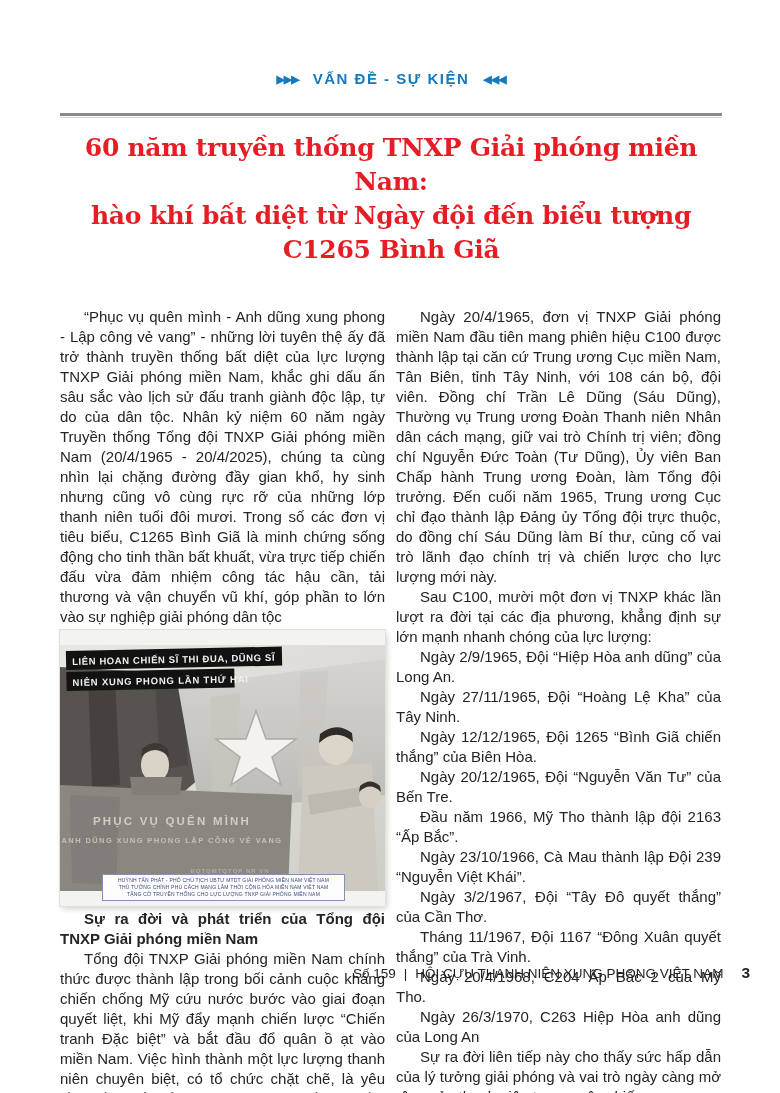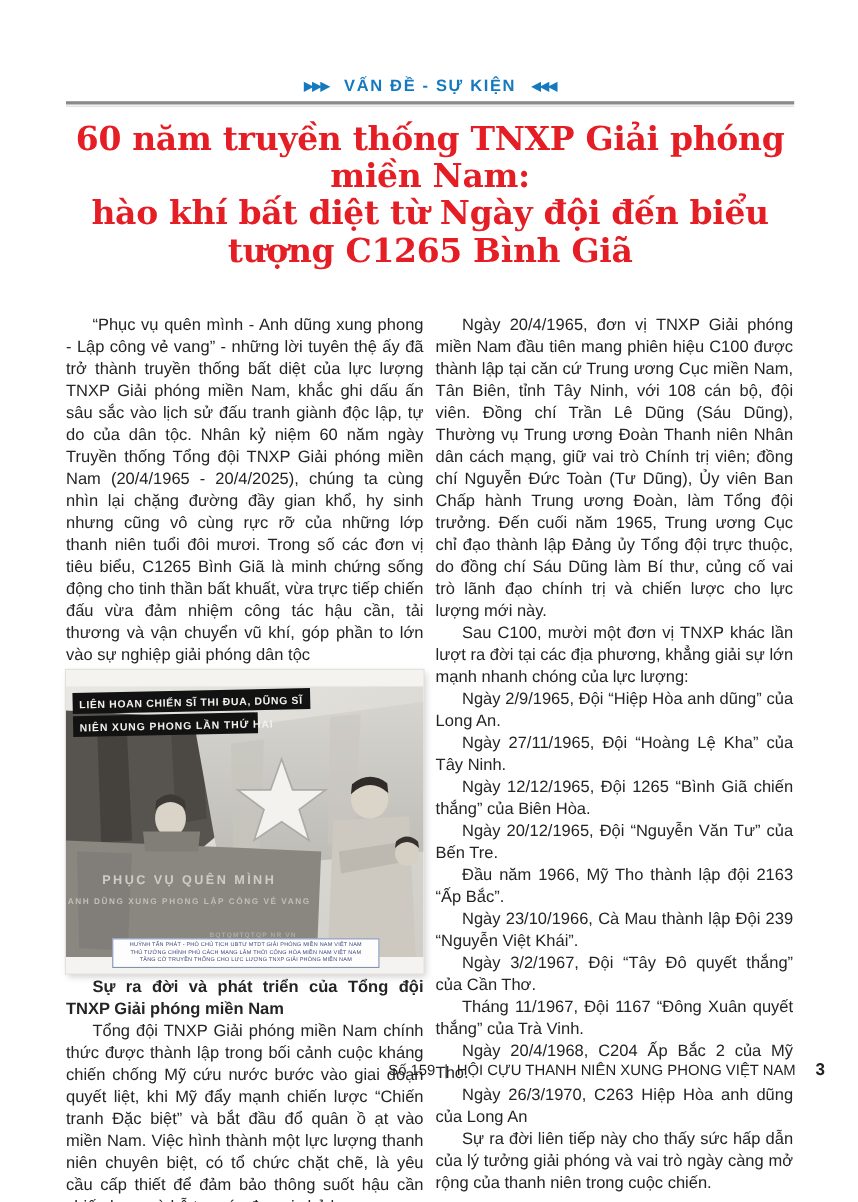--- a/index.html
+++ b/index.html
@@ -3,27 +3,27 @@
 <meta charset="utf-8">
 <style>
   html,body{margin:0;padding:0;}
   body{
     width:780px;height:1093px;background:#ffffff;position:relative;
     font-family:"Liberation Sans", sans-serif;color:#242424;overflow:hidden;
   }
   .page{padding:70px 58px 0 60px;}
   .kicker-row{
     text-align:center;color:#1579be;font-weight:bold;font-size:15px;
-    letter-spacing:1.5px;padding-bottom:5px;white-space:nowrap;
+    letter-spacing:1.5px;padding-bottom:26px;white-space:nowrap;
   }
   .kicker-arrows{font-size:11px;letter-spacing:-1px;position:relative;top:-1px;margin:0 14px;}
   .rule{border-top:3px solid #8a8a8a;border-bottom:1px solid #d8d8d8;height:1px;}
   .title{
     text-align:center;color:#e51d25;font-family:"DejaVu Serif", serif;
-    font-weight:bold;font-size:30px;line-height:34px;margin:13px 0 15px;
+    font-weight:bold;font-size:25px;line-height:34px;margin:13px 0 15px;
     letter-spacing:-0.3px;
   }
   .columns{display:flex;gap:11px;align-items:flex-start;}
   .col{width:325px;text-align:justify;font-size:15px;line-height:20px;margin-top:25px;}
   p.para{margin:0;text-indent:24px;}
   .subhead{font-weight:bold;margin:8px 0 0;text-indent:24px;}
   
   .photo{
     position:relative;width:325px;height:276px;margin:3px 0 3px;
     background:#f4f3f0;box-shadow:0 0 0 1px #e2e0dc, 2px 3px 6px rgba(0,0,0,0.18);
@@ -122,21 +122,21 @@
           <div>TẶNG CỜ TRUYỀN THỐNG CHO LỰC LƯỢNG TNXP GIẢI PHÓNG MIỀN NAM</div>
         </div>
       </div>
 
       <p class="para subhead">Sự ra đời và phát triển của Tổng đội TNXP Giải phóng miền Nam</p>
       <p class="para">Tổng đội TNXP Giải phóng miền Nam chính thức được thành lập trong bối cảnh cuộc kháng chiến chống Mỹ cứu nước bước vào giai đoạn quyết liệt, khi Mỹ đẩy mạnh chiến lược “Chiến tranh Đặc biệt” và bắt đầu đổ quân ồ ạt vào miền Nam. Việc hình thành một lực lượng thanh niên chuyên biệt, có tổ chức chặt chẽ, là yêu cầu cấp thiết để đảm bảo thông suốt hậu cần chiến lược và hỗ trợ các đơn vị chủ lực.</p>
     </div>
 
     <div class="col">
       <p class="para">Ngày 20/4/1965, đơn vị TNXP Giải phóng miền Nam đầu tiên mang phiên hiệu C100 được thành lập tại căn cứ Trung ương Cục miền Nam, Tân Biên, tỉnh Tây Ninh, với 108 cán bộ, đội viên. Đồng chí Trần Lê Dũng (Sáu Dũng), Thường vụ Trung ương Đoàn Thanh niên Nhân dân cách mạng, giữ vai trò Chính trị viên; đồng chí Nguyễn Đức Toàn (Tư Dũng), Ủy viên Ban Chấp hành Trung ương Đoàn, làm Tổng đội trưởng. Đến cuối năm 1965, Trung ương Cục chỉ đạo thành lập Đảng ủy Tổng đội trực thuộc, do đồng chí Sáu Dũng làm Bí thư, củng cố vai trò lãnh đạo chính trị và chiến lược cho lực lượng mới này.</p>
-      <p class="para">Sau C100, mười một đơn vị TNXP khác lần lượt ra đời tại các địa phương, khẳng giải sự lớn mạnh nhanh chóng của lực lượng:</p>
+      <p class="para">Sau C100, mười một đơn vị TNXP khác lần lượt ra đời tại các địa phương, khẳng định sự lớn mạnh nhanh chóng của lực lượng:</p>
       <p class="para">Ngày 2/9/1965, Đội “Hiệp Hòa anh dũng” của Long An.</p>
       <p class="para">Ngày 27/11/1965, Đội “Hoàng Lệ Kha” của Tây Ninh.</p>
       <p class="para">Ngày 12/12/1965, Đội 1265 “Bình Giã chiến thắng” của Biên Hòa.</p>
       <p class="para">Ngày 20/12/1965, Đội “Nguyễn Văn Tư” của Bến Tre.</p>
       <p class="para">Đầu năm 1966, Mỹ Tho thành lập đội 2163 “Ấp Bắc”.</p>
       <p class="para">Ngày 23/10/1966, Cà Mau thành lập Đội 239 “Nguyễn Việt Khái”.</p>
       <p class="para">Ngày 3/2/1967, Đội “Tây Đô quyết thắng” của Cần Thơ.</p>
       <p class="para">Tháng 11/1967, Đội 1167 “Đông Xuân quyết thắng” của Trà Vinh.</p>
       <p class="para">Ngày 20/4/1968, C204 Ấp Bắc 2 của Mỹ Tho.</p>
       <p class="para">Ngày 26/3/1970, C263 Hiệp Hòa anh dũng của Long An</p>

